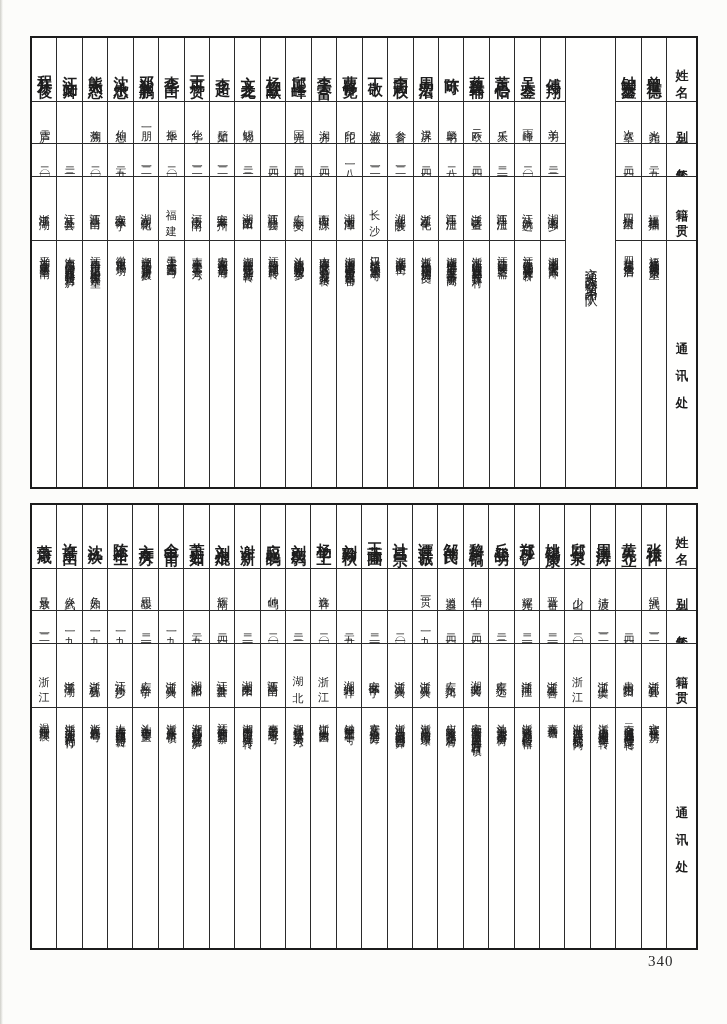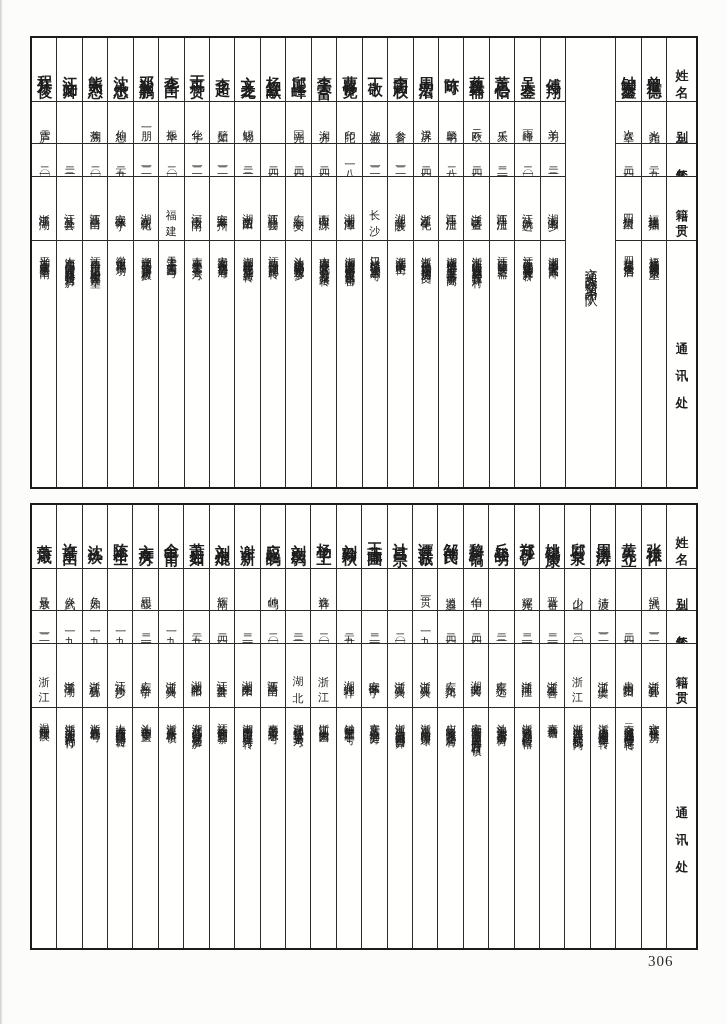--- a/index.html
+++ b/index.html
@@ -972,14 +972,14 @@
     </div>
     <div class="cell r-native">
       <span class="vtext native-text">浙 江</span>
     </div>
     <div class="cell r-addr">
       <span class="vtext addr-text">温州平阳林溪</span>
     </div>
   </div>
 </section>
 
-  <div class="page-number">306</div>
+  <div class="page-number">340</div>
 </div>
 
 </body></html>

